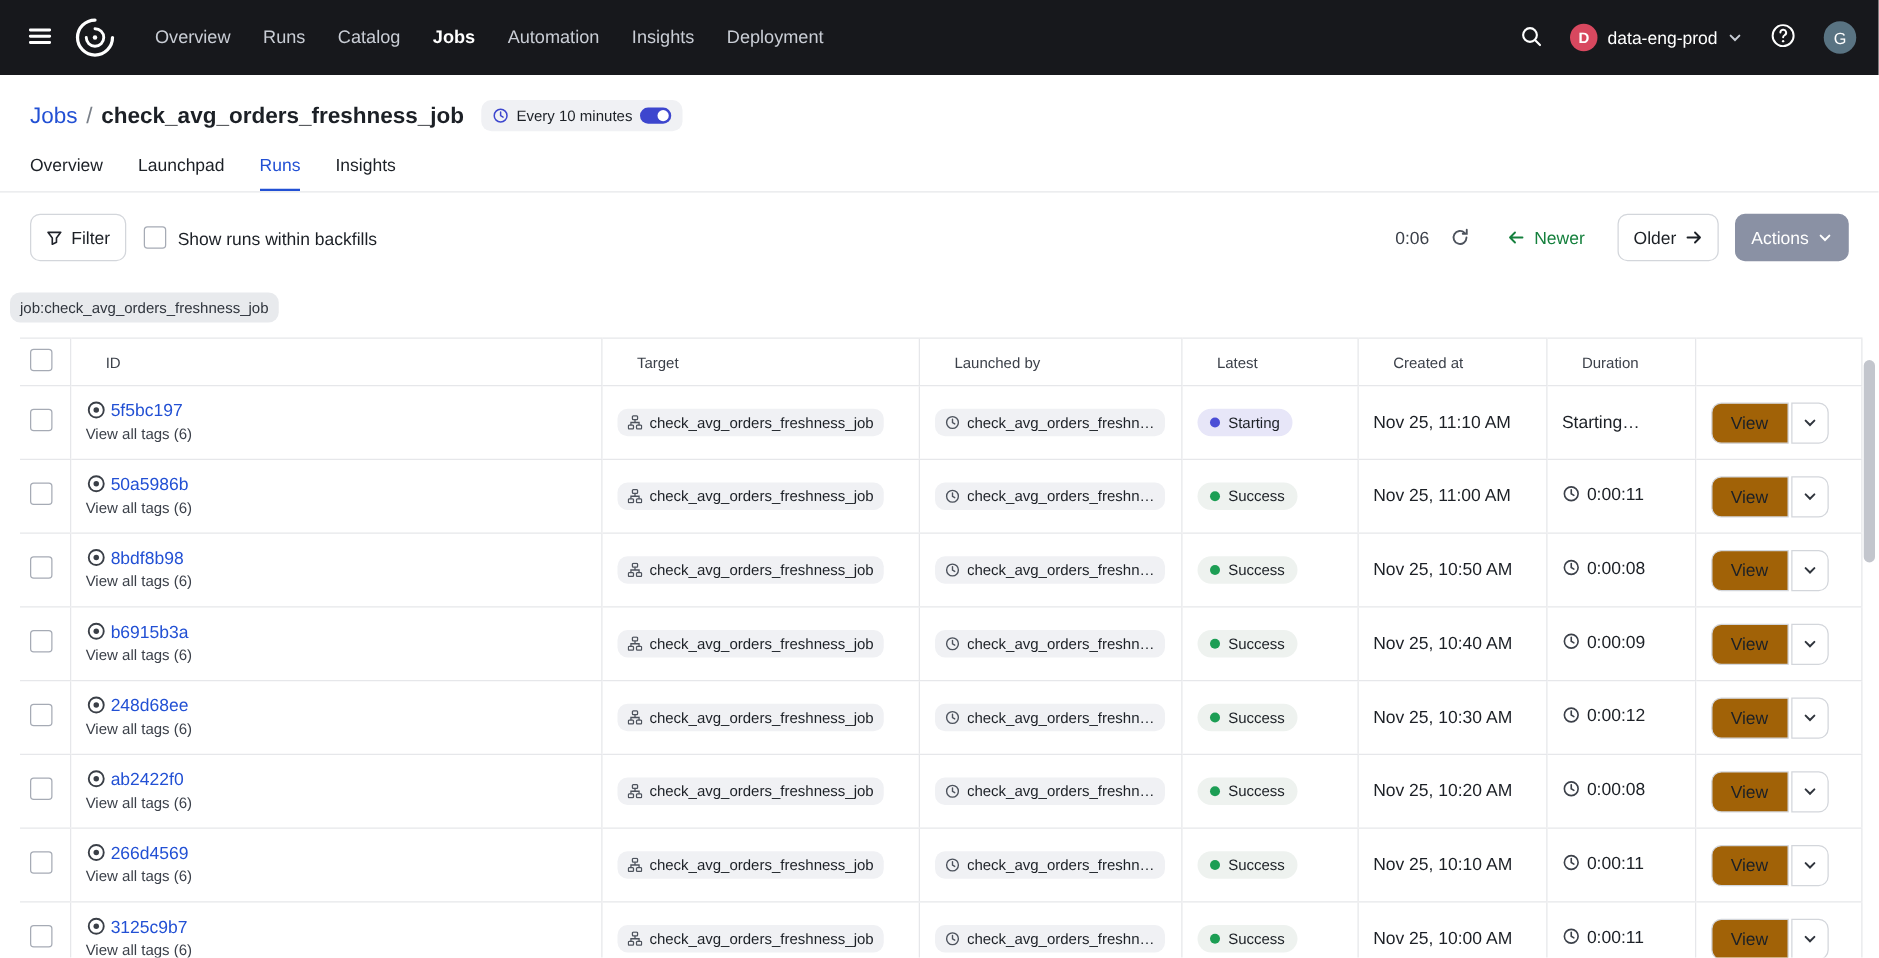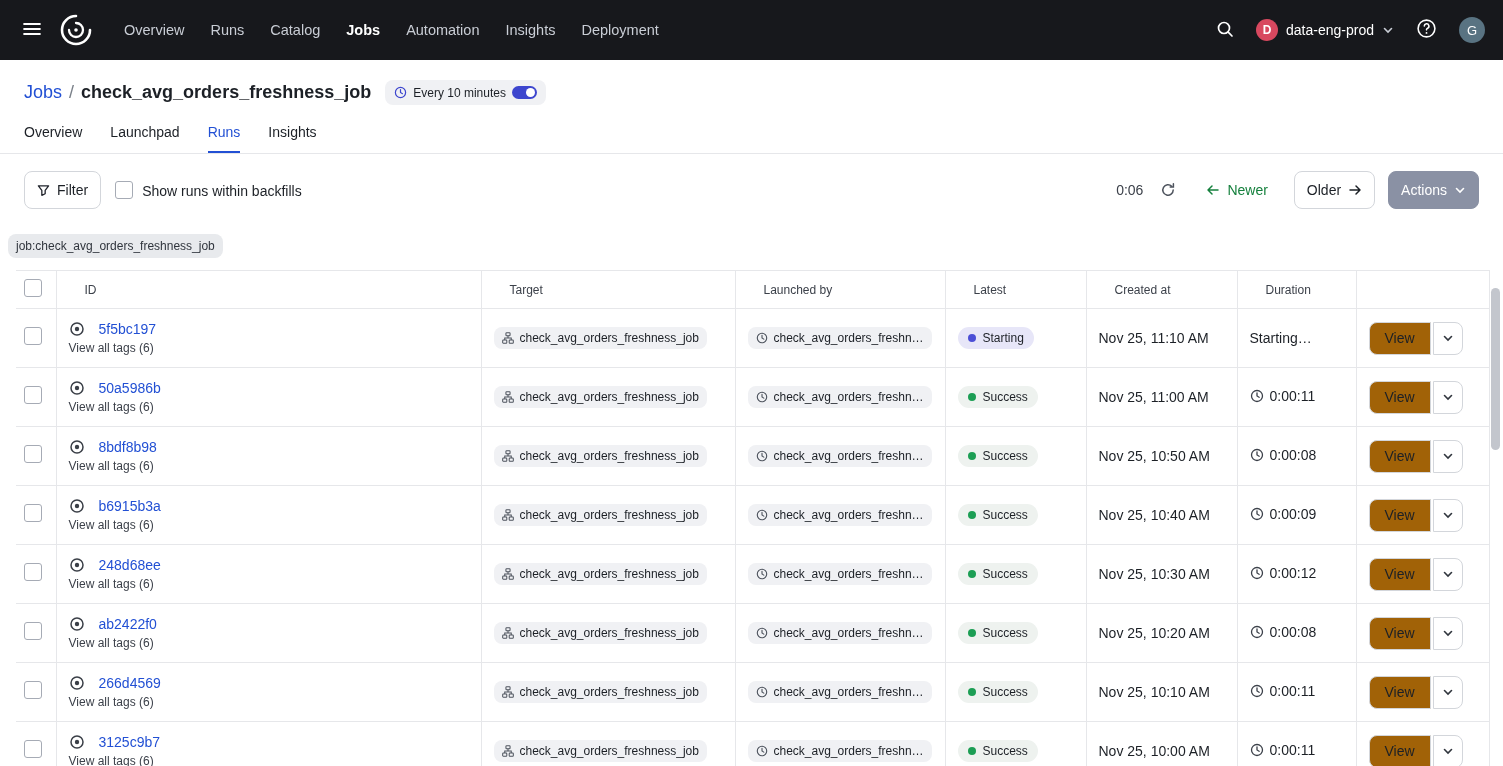--- a/index.html
+++ b/index.html
@@ -59,21 +59,21 @@
 
   
   .table-wrap{margin:12px 14px 0 16px;}
   table{width:100%;border-collapse:collapse;table-layout:fixed;border-right:1px solid #e6e7ea;}
   thead th{border-top:1px solid #e6e7ea;border-bottom:1px solid #e6e7ea;font-size:12px;font-weight:400;color:#3c414a;text-align:left;padding:8px 28px;height:31px;}
   tbody tr{height:59px;}
   tbody td{border-bottom:1px solid #e6e7ea;padding:8px 12px;vertical-align:middle;overflow:hidden;}
   th + th, td + td{border-left:1px solid #e6e7ea;}
   td.col-check, th.col-check{padding:8px 8px;}
 
-  .id-line{display:flex;align-items:center;gap:14px;}
+  .id-line{display:flex;align-items:center;gap:4px;}
   .run-link{color:var(--accent-blue,#2250d4);font-size:14px;text-decoration:none;}
   .tags-link{display:inline-block;margin-top:4px;font-size:12px;color:#3c414a;text-decoration:none;}
   .pill{display:inline-flex;align-items:center;gap:6px;background:#f0f1f4;border-radius:8px;padding:4px 8px;font-size:12px;color:#1c2026;max-width:100%;}
   .pill .gray-ic{color:#4d535d;display:flex;flex:none;}
   .pill .txt{white-space:nowrap;overflow:hidden;}
   .status-pill{display:inline-flex;align-items:center;gap:7px;border-radius:11px;padding:4px 10px;font-size:12px;color:#1c2026;}
   .status-pill .dot{width:8px;height:8px;border-radius:50%;flex:none;}
   .status-pill.status-starting{background:#e7e6f8;}
   .status-pill.status-starting .dot{background:var(--starting-indigo,#4b4ed6);}
   .status-pill.status-success{background:#eef2ef;}

